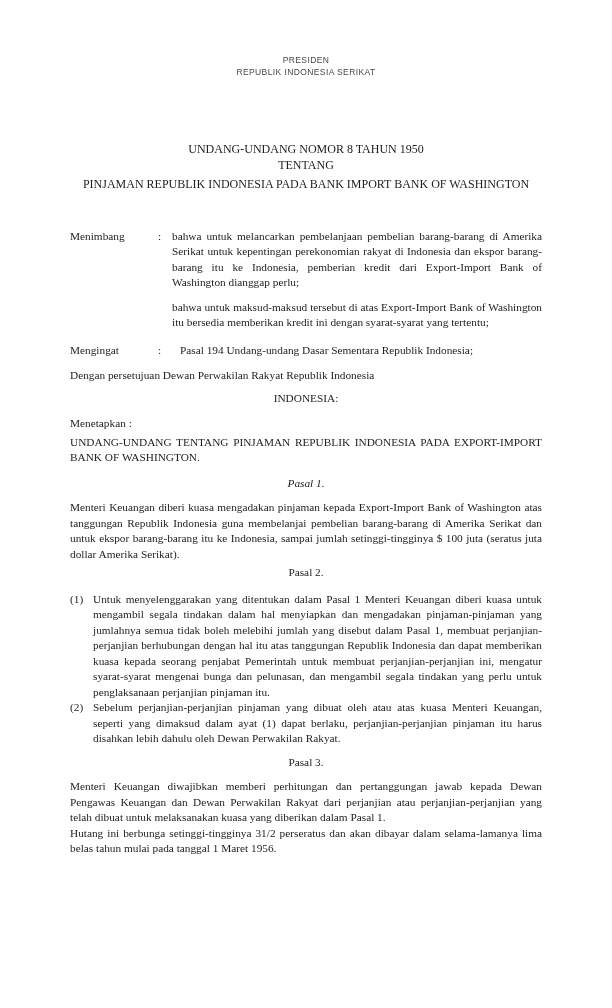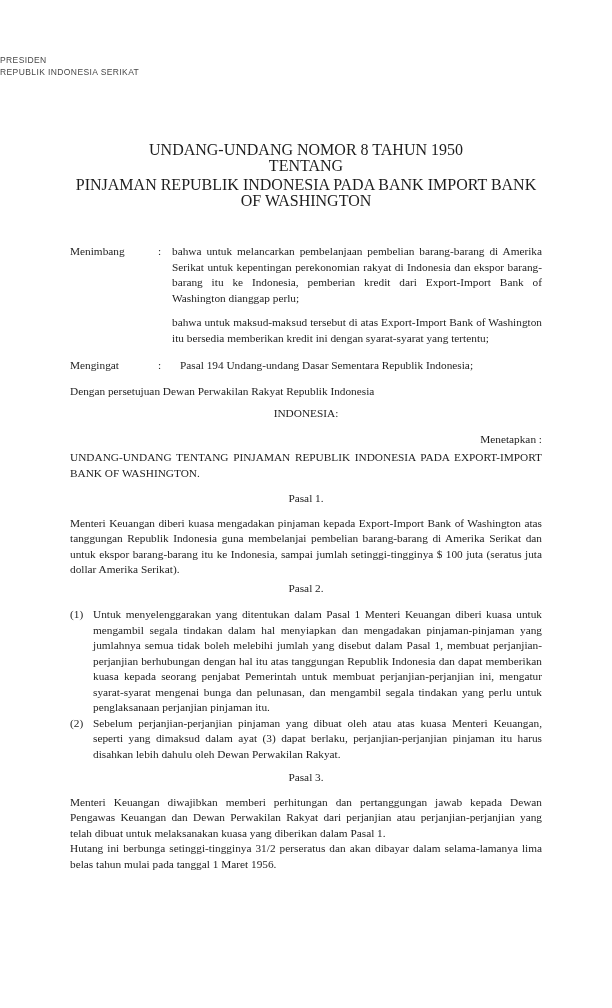--- a/index.html
+++ b/index.html
@@ -9,35 +9,36 @@
     width: 612px;
     height: 1008px;
     margin: 0 auto;
     background: #ffffff;
     font-family: "Liberation Serif", serif;
     color: #1d1d1d;
     overflow: hidden;
   }
   .letterhead {
     padding-top: 54px;
+    text-align: center;
     font-family: "Liberation Sans", sans-serif;
     font-size: 8.5px;
     line-height: 12px;
     color: #474747;
     letter-spacing: 0.4px;
   }
   .content {
     padding: 0 70px;
     font-size: 11.3px;
     line-height: 15.5px;
   }
   .title-block {
     margin-top: 64px;
     text-align: center;
-    font-size: 16px;
+    font-size: 12px;
     line-height: 15.5px;
   }
   .title-line3 { margin-top: 4px; }
   .subtitle {
     margin-top: 21px;
     text-align: center;
   }
   .hang-row {
     display: flex;
     align-items: flex-start;
@@ -45,24 +46,24 @@
   }
   .hang-row .hang-label { width: 88px; flex: 0 0 88px; }
   .hang-row .hang-colon { width: 14px; flex: 0 0 14px; }
   .hang-row .hang-body { flex: 1; text-align: justify; }
   .consider-block { margin-top: 24px; }
   .consider-para + .consider-para { margin-top: 9px; }
   .recall-row { margin-top: 12px; }
   .recall-row .hang-body { text-align: left; text-indent: 8px; }
   .agreement { margin-top: 10px; }
   .decision-heading { margin-top: 7px; text-align: center; }
-  .enacting { margin-top: 10px; text-align: right; }
+  .enacting { margin-top: 10px; }
   .enactment { margin-top: 3px; text-align: justify; }
   .article-heading { text-align: center; }
-  .heading-p1 { margin-top: 10px; }
+  .heading-p1 { margin-top: 10px; font-style: italic; }
   .para-p1 { margin-top: 9px; text-align: justify; }
   .heading-p2 { margin-top: 3px; }
   .numbered-list { margin-top: 11px; }
   .numbered-item { display: flex; align-items: flex-start; }
   .numbered-item .num { width: 23px; flex: 0 0 23px; }
   .numbered-item .item-body { flex: 1; text-align: justify; }
   .heading-p3 { margin-top: 8px; }
   .para-p3 { margin-top: 9px; text-align: justify; }
   .para-p3-cont { text-align: justify; }
 </style>
@@ -114,21 +115,21 @@
     <div class="para-p1">Menteri Keuangan diberi kuasa mengadakan pinjaman kepada Export-Import Bank of Washington atas tanggungan Republik Indonesia guna membelanjai pembelian barang-barang di Amerika Serikat dan untuk ekspor barang-barang itu ke Indonesia, sampai jumlah setinggi-tingginya $ 100 juta (seratus juta dollar Amerika Serikat).</div>
 
     <div class="article-heading heading-p2">Pasal 2.</div>
     <div class="numbered-list">
       <div class="numbered-item">
         <div class="num">(1)</div>
         <div class="item-body">Untuk menyelenggarakan yang ditentukan dalam Pasal 1 Menteri Keuangan diberi kuasa untuk mengambil segala tindakan dalam hal menyiapkan dan mengadakan pinjaman-pinjaman yang jumlahnya semua tidak boleh melebihi jumlah yang disebut dalam Pasal 1, membuat perjanjian-perjanjian berhubungan dengan hal itu atas tanggungan Republik Indonesia dan dapat memberikan kuasa kepada seorang penjabat Pemerintah untuk membuat perjanjian-perjanjian ini, mengatur syarat-syarat mengenai bunga dan pelunasan, dan mengambil segala tindakan yang perlu untuk penglaksanaan perjanjian pinjaman itu.</div>
       </div>
       <div class="numbered-item">
         <div class="num">(2)</div>
-        <div class="item-body">Sebelum perjanjian-perjanjian pinjaman yang dibuat oleh atau atas kuasa Menteri Keuangan, seperti yang dimaksud dalam ayat (3) dapat berlaku, perjanjian-perjanjian pinjaman itu harus disahkan lebih dahulu oleh Dewan Perwakilan Rakyat.</div>
+        <div class="item-body">Sebelum perjanjian-perjanjian pinjaman yang dibuat oleh atau atas kuasa Menteri Keuangan, seperti yang dimaksud dalam ayat (1) dapat berlaku, perjanjian-perjanjian pinjaman itu harus disahkan lebih dahulu oleh Dewan Perwakilan Rakyat.</div>
       </div>
     </div>
 
     <div class="article-heading heading-p3">Pasal 3.</div>
     <div class="para-p3">Menteri Keuangan diwajibkan memberi perhitungan dan pertanggungan jawab kepada Dewan Pengawas Keuangan dan Dewan Perwakilan Rakyat dari perjanjian atau perjanjian-perjanjian yang telah dibuat untuk melaksanakan kuasa yang diberikan dalam Pasal 1.</div>
     <div class="para-p3-cont">Hutang ini berbunga setinggi-tingginya 31/2 perseratus dan akan dibayar dalam selama-lamanya lima belas tahun mulai pada tanggal 1 Maret 1956.</div>
 
   </div>
 </div>
 

